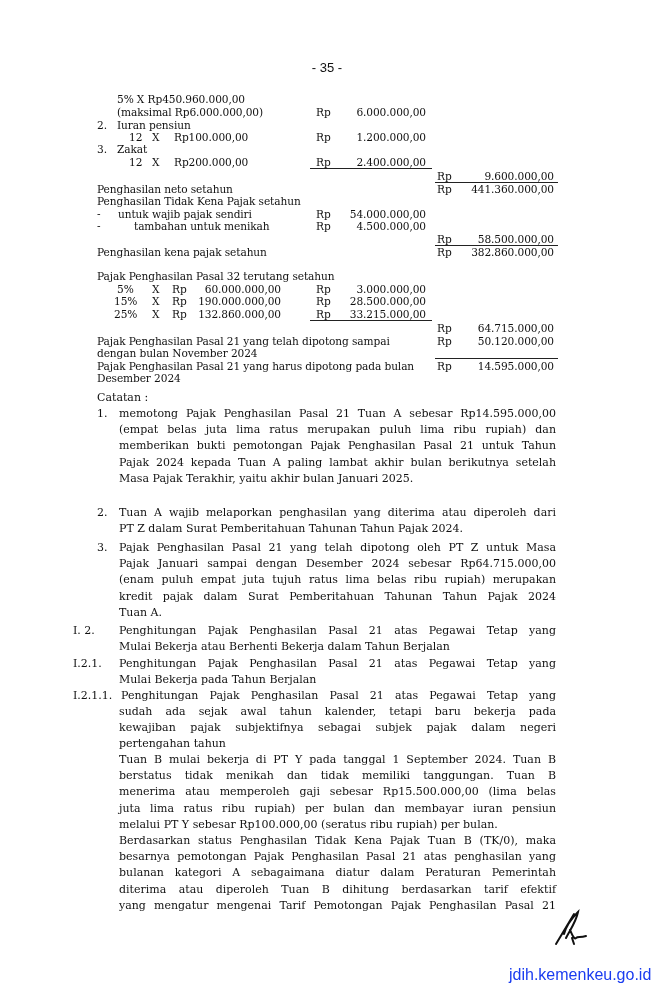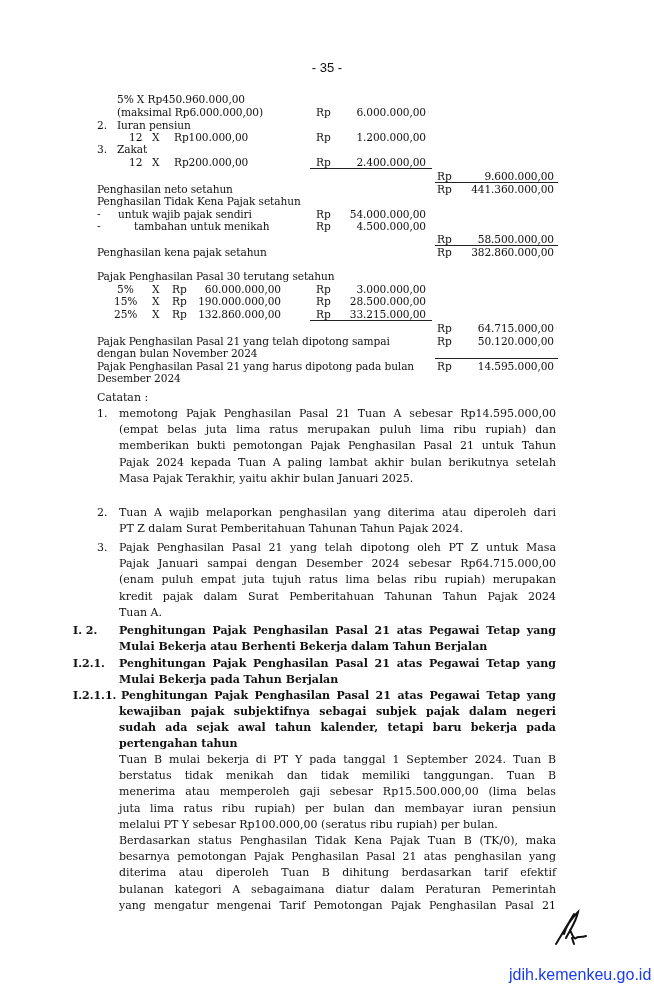--- a/index.html
+++ b/index.html
@@ -4,21 +4,21 @@
 <style>
   html, body { margin: 0; padding: 0; background: #ffffff; }
   body {
     width: 654px; height: 1000px; position: relative; overflow: hidden;
     font-family: "DejaVu Serif", "Liberation Serif", serif;
     color: #111;
   }
   .abs { position: absolute; white-space: nowrap; }
   .t { font-size: 10.6px; line-height: 12px; letter-spacing: -0.1px; }
   .p { font-size: 11px; line-height: 16.2px; }
-  .b { font-weight: bold; }
+  .b { font-weight: normal; }
   .r { text-align: right; }
   .hr { position: absolute; height: 1px; background: #222; }
   .just-line { display: block; text-align: justify; text-align-last: justify; white-space: normal; }
   .last-line { display: block; text-align: left; white-space: nowrap; }
   .footer-link { font-family: "Liberation Sans", "DejaVu Sans", sans-serif; color: #1a3cf0; font-size: 16px; }
 </style>
 </head>
 <body>
 
 <div class="abs p" style="left:0;width:654px;top:60px;text-align:center;font-family:'Liberation Sans',sans-serif;font-size:13px;">- 35 -</div>
@@ -71,21 +71,21 @@
   <div class="abs t r" style="left:340px;width:86px;top:220px;">4.500.000,00</div>
 
   <div class="abs t" style="left:437px;top:233px;">Rp</div>
   <div class="abs t r" style="left:460px;width:94px;top:233px;">58.500.000,00</div>
   <div class="hr" style="left:435px;width:123px;top:245px;"></div>
 
   <div class="abs t" style="left:97px;top:246px;">Penghasilan kena pajak setahun</div>
   <div class="abs t" style="left:437px;top:246px;">Rp</div>
   <div class="abs t r" style="left:460px;width:94px;top:246px;">382.860.000,00</div>
 
-  <div class="abs t" style="left:97px;top:270px;">Pajak Penghasilan Pasal 30 terutang setahun</div>
+  <div class="abs t" style="left:97px;top:270px;">Pajak Penghasilan Pasal 32 terutang setahun</div>
 
   <div class="abs t" style="left:117px;top:283px;">5%</div>
   <div class="abs t" style="left:152px;top:283px;">X</div>
   <div class="abs t" style="left:172px;top:283px;">Rp</div>
   <div class="abs t r" style="left:190px;width:91px;top:283px;">60.000.000,00</div>
   <div class="abs t" style="left:316px;top:283px;">Rp</div>
   <div class="abs t r" style="left:340px;width:86px;top:283px;">3.000.000,00</div>
 
   <div class="abs t" style="left:114px;top:295px;">15%</div>
   <div class="abs t" style="left:152px;top:295px;">X</div>
@@ -167,40 +167,40 @@
       <span class="just-line">Penghitungan Pajak Penghasilan Pasal 21 atas Pegawai Tetap yang</span>
       <span class="last-line">Mulai Bekerja pada Tahun Berjalan</span>
     </div>
   </div>
   <div>
     <div class="abs p b" style="left:73px;top:688px;">I.2.1.1.</div>
     <div class="abs p b" style="left:121px;top:688px;width:435px;">
       <span class="just-line">Penghitungan Pajak Penghasilan Pasal 21 atas Pegawai Tetap yang</span>
     </div>
     <div class="abs p b" style="left:119px;top:704px;width:437px;">
+      <span class="just-line">sudah ada sejak awal tahun kalender, tetapi baru bekerja pada</span>
       <span class="just-line">kewajiban pajak subjektifnya sebagai subjek pajak dalam negeri</span>
-      <span class="just-line">sudah ada sejak awal tahun kalender, tetapi baru bekerja pada</span>
       <span class="last-line">pertengahan tahun</span>
     </div>
   </div>
 </div>
 
 <div>
   <div class="abs p" style="left:119px;top:752px;width:437px;">
     <span class="just-line">Tuan B mulai bekerja di PT Y pada tanggal 1 September 2024. Tuan B</span>
     <span class="just-line">berstatus tidak menikah dan tidak memiliki tanggungan. Tuan B</span>
     <span class="just-line">menerima atau memperoleh gaji sebesar Rp15.500.000,00 (lima belas</span>
     <span class="just-line">juta lima ratus ribu rupiah) per bulan dan membayar iuran pensiun</span>
     <span class="last-line">melalui PT Y sebesar Rp100.000,00 (seratus ribu rupiah) per bulan.</span>
   </div>
   <div class="abs p" style="left:119px;top:833px;width:437px;">
     <span class="just-line">Berdasarkan status Penghasilan Tidak Kena Pajak Tuan B (TK/0), maka</span>
     <span class="just-line">besarnya pemotongan Pajak Penghasilan Pasal 21 atas penghasilan yang</span>
+    <span class="just-line">bulanan kategori A sebagaimana diatur dalam Peraturan Pemerintah</span>
     <span class="just-line">diterima atau diperoleh Tuan B dihitung berdasarkan tarif efektif</span>
-    <span class="just-line">bulanan kategori A sebagaimana diatur dalam Peraturan Pemerintah</span>
     <span class="just-line">yang mengatur mengenai Tarif Pemotongan Pajak Penghasilan Pasal 21</span>
   </div>
 </div>
 
 <div class="abs" style="left:552px;top:908px;width:36px;height:40px;">
   <svg width="36" height="40" viewBox="0 0 36 40">
     <path d="M4 36 L22 6 M12 26 C14 18 20 10 26 4 C24 14 18 22 14 30 M18 22 C20 26 22 32 24 30 C26 28 28 30 34 28 M20 30 L22 36" stroke="#111" stroke-width="2" fill="none" stroke-linecap="round"></path>
   </svg>
 </div>
 

